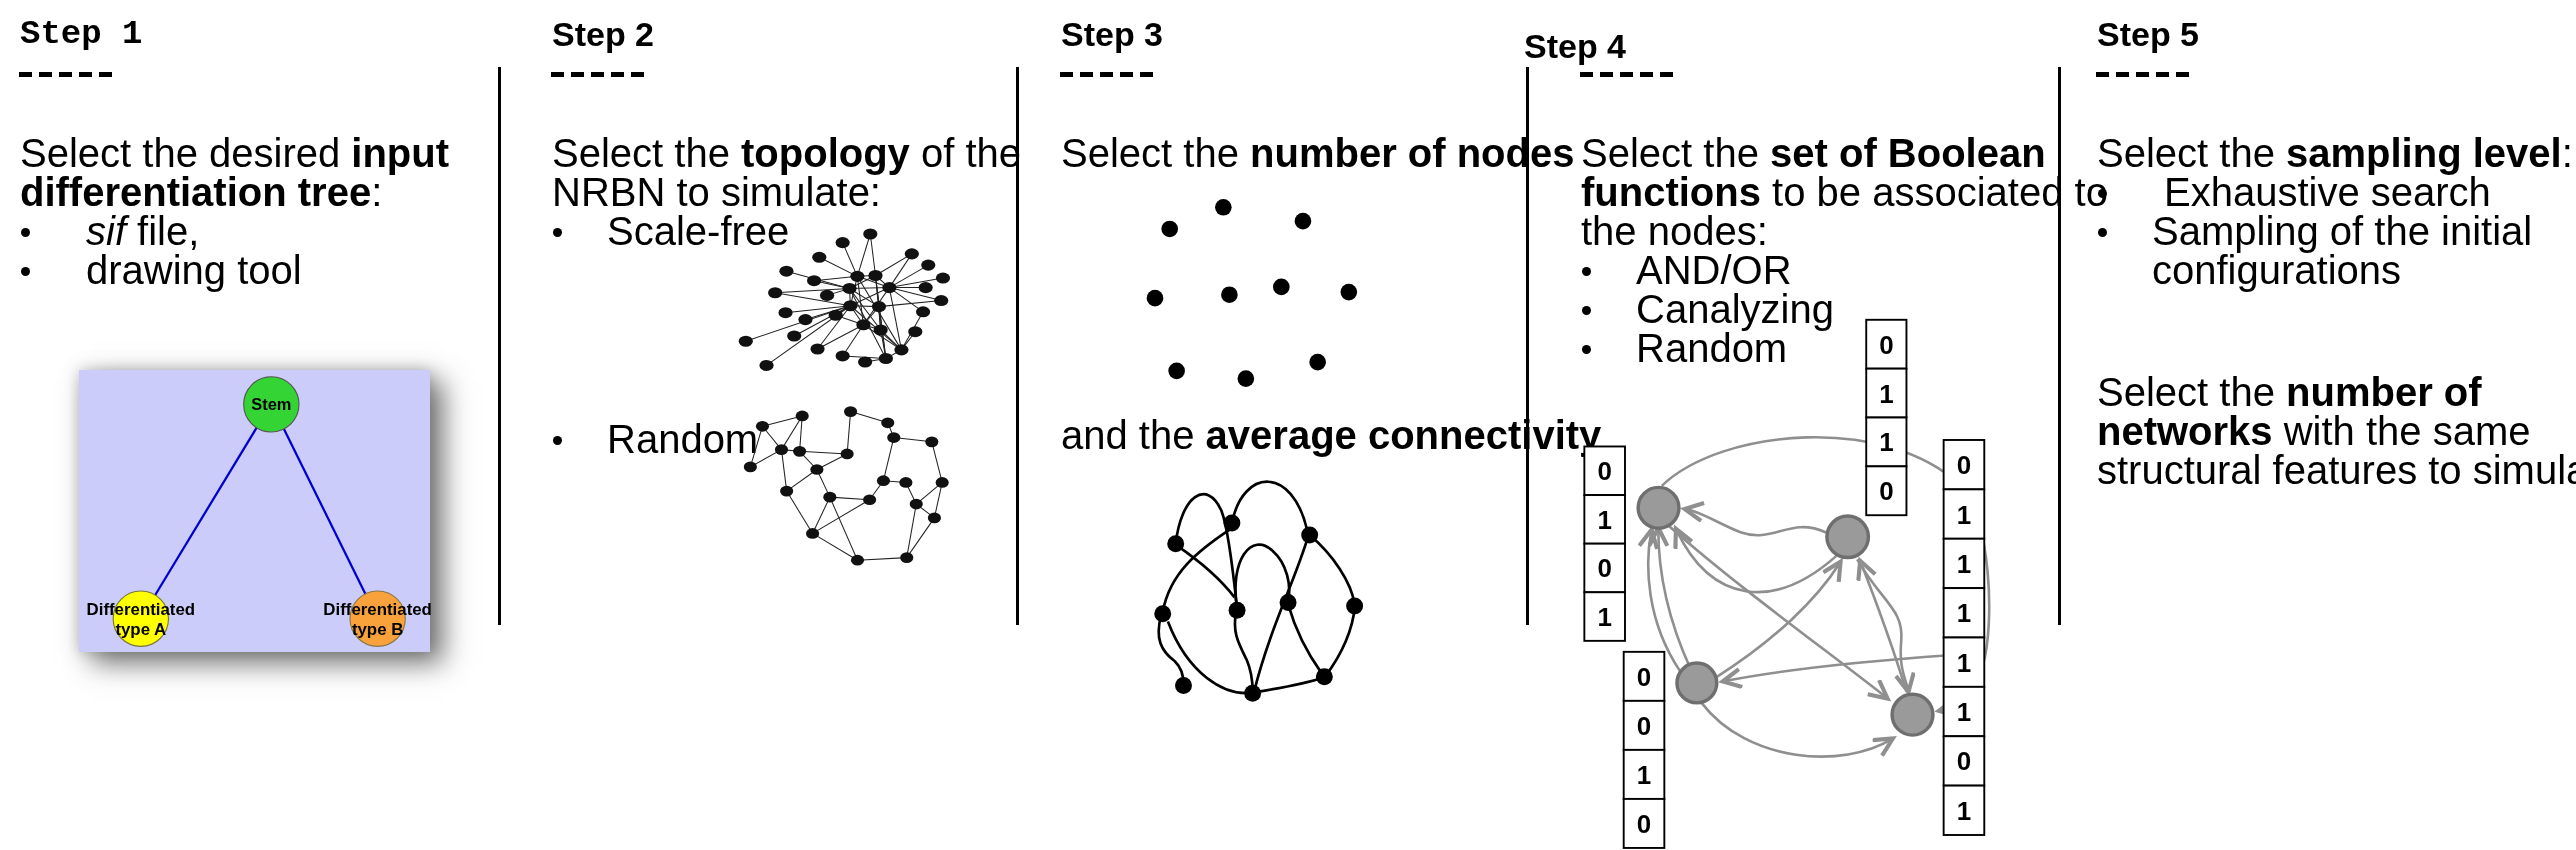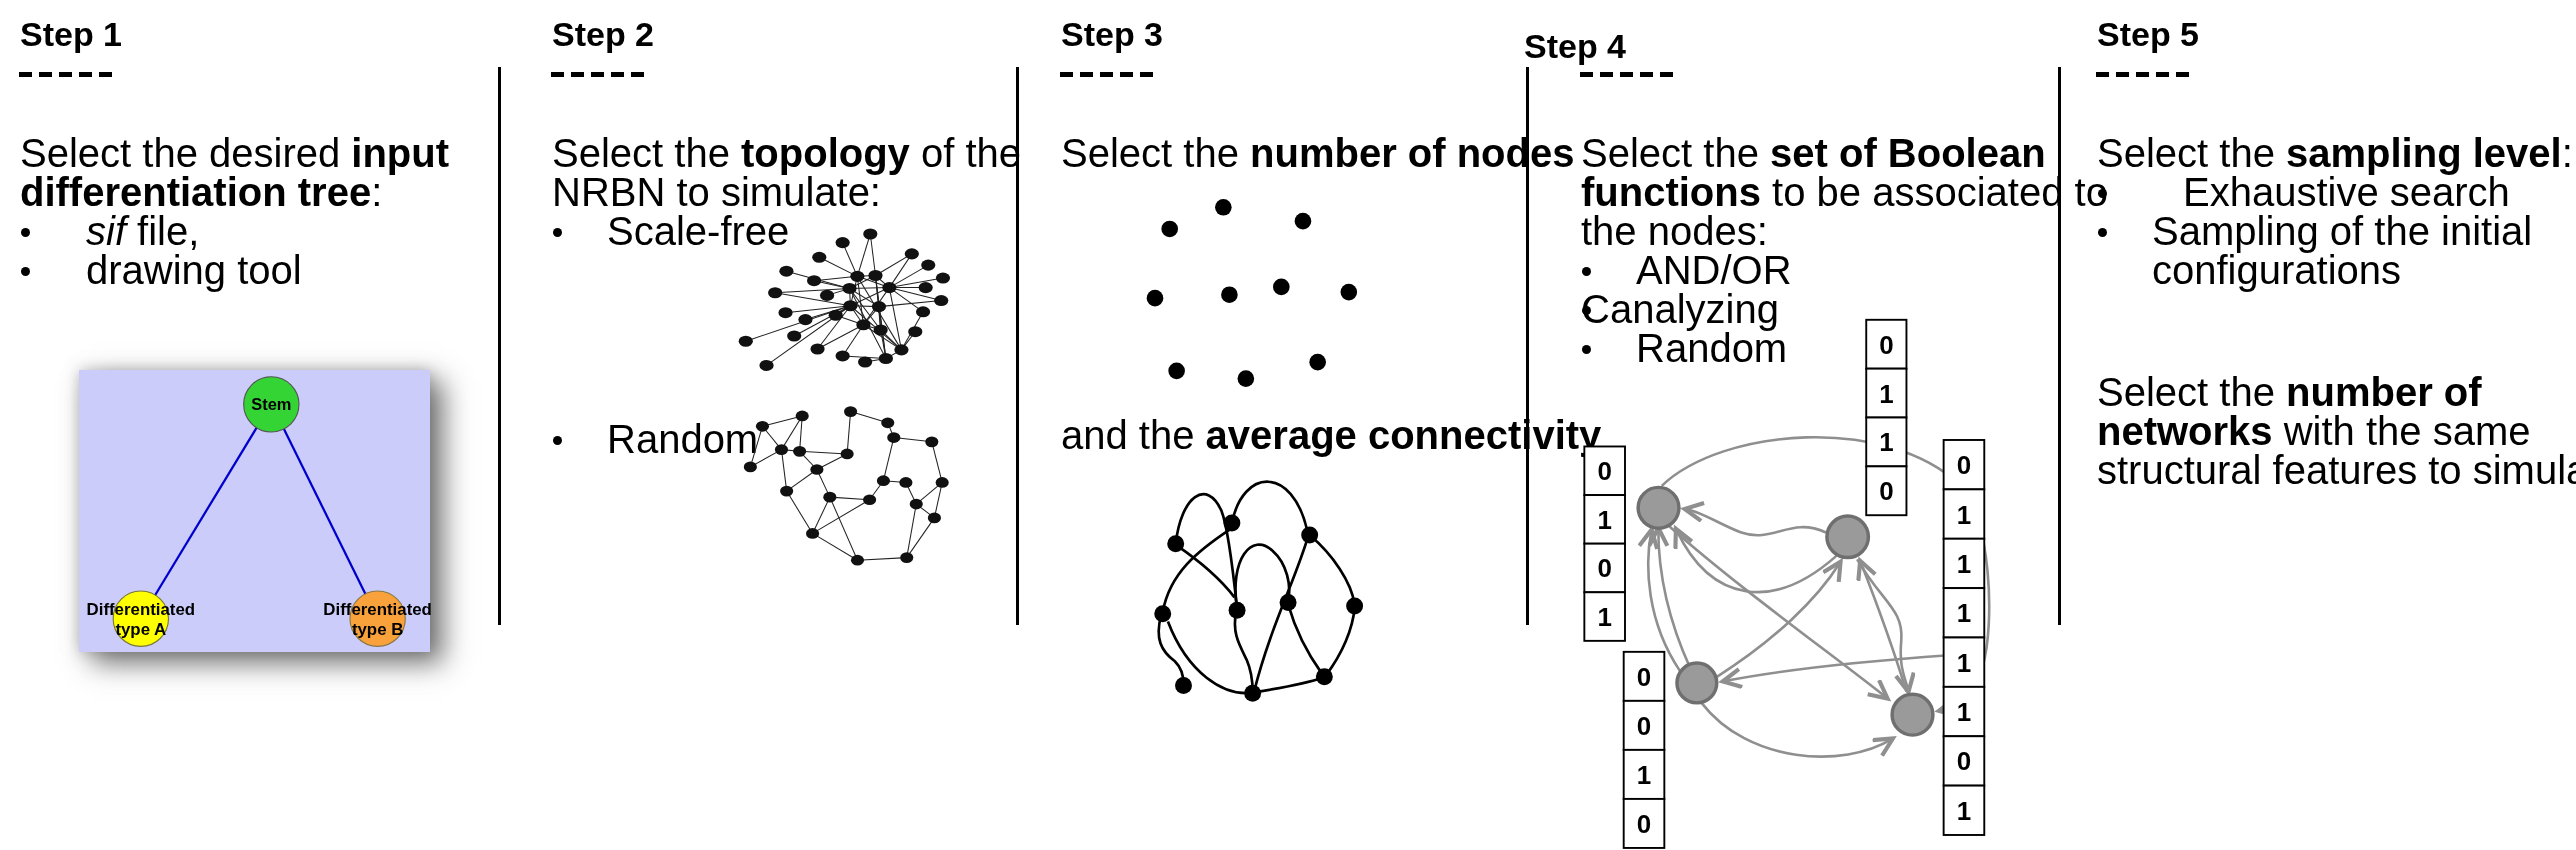--- a/index.html
+++ b/index.html
@@ -15,21 +15,21 @@
   box-shadow:13px 11.2px 26px rgba(90,90,90,0.85), 0px 0px 14px rgba(150,150,150,0.55);}
 svg{position:absolute;left:0;top:0;}
 </style>
 </head>
 <body>
 <div class="vline" style="left:498px;"></div>
 <div class="vline" style="left:1016px;"></div>
 <div class="vline" style="left:1526px;"></div>
 <div class="vline" style="left:2058px;"></div>
 
-<div class="h" style="left:20px;">Step 1</div>
+<div class="h" style="left:20px;font-family:Liberation Mono, monospace;">Step 1</div>
 <div class="dash" style="left:19px;"></div>
 <div class="h" style="left:552px;">Step 2</div>
 <div class="dash" style="left:551px;"></div>
 <div class="h" style="left:1061px;">Step 3</div>
 <div class="dash" style="left:1060px;"></div>
 <div class="h" style="left:1524px;margin-top:12px;">Step 4</div>
 <div class="dash" style="left:1580px;"></div>
 <div class="h" style="left:2097px;">Step 5</div>
 <div class="dash" style="left:2096px;"></div>
 
@@ -47,27 +47,27 @@
 <div class="t" style="left:552px;top:420px;">
 <div class="li"><span class="bu"></span><span style="margin-left:55px;">Random</span></div>
 </div>
 
 <div class="t" style="left:1061px;top:134px;">Select the <b>number of nodes</b></div>
 <div class="t" style="left:1061px;top:416px;">and the <b>average connectivity</b></div>
 
 <div class="t" style="left:1581px;top:134px;">
 Select the <b>set of Boolean</b><br><b>functions</b> to be associated to<br>the nodes:
 <div class="li"><span class="bu"></span><span style="margin-left:55px;">AND/OR</span></div>
-<div class="li"><span class="bu"></span><span style="">Canalyzing</span></div>
+<div class="li"><span class="bu"></span><span style="margin-left:55px;">Canalyzing</span></div>
 <div class="li"><span class="bu"></span><span style="margin-left:55px;">Random</span></div>
 </div>
 
 <div class="t" style="left:2097px;top:134px;">
 Select the <b>sampling level</b>:
-<div class="li"><span class="bu"></span><span style="margin-left:86px;">Exhaustive search</span></div>
+<div class="li"><span class="bu"></span><span style="margin-left:67px;">Exhaustive search</span></div>
 <div class="li"><span class="bu"></span><span style="margin-left:55px;">Sampling of the initial</span></div>
 <div class="li"><span style="margin-left:55px;">configurations</span></div>
 </div>
 <div class="t" style="left:2097px;top:373px;">
 Select the <b>number of</b><br><b>networks</b> with the same<br>structural features to simulate
 </div>
 
 <div class="shot"></div>
 <svg width="363" height="294" viewBox="0 0 420 340" style="left:76px;top:368px;">
 <line x1="226" y1="41" x2="75" y2="290" stroke="#0000cc" stroke-width="2.6"></line>

